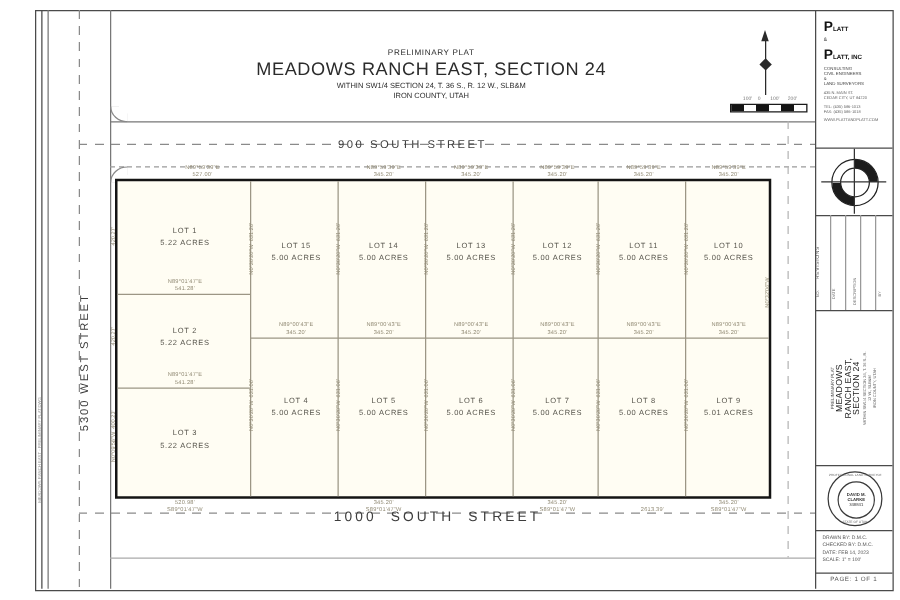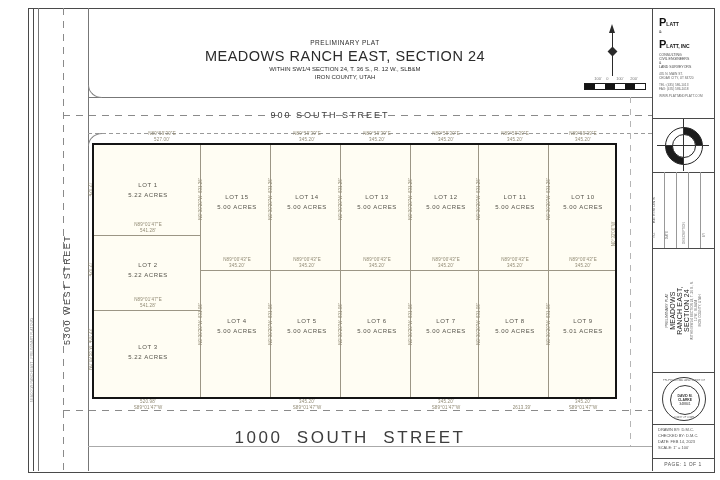--- a/index.html
+++ b/index.html
@@ -44,21 +44,21 @@
 <div class="dashh2" style="left:88px;top:133px;width:564px;"></div>
 
 <div class="dashh" style="left:63px;top:410px;width:589px;"></div>
 <div class="hline" style="left:88px;top:446px;width:564px;background:#aaa;"></div>
 <div class="dashv" style="left:630px;top:97px;height:349px;background:repeating-linear-gradient(180deg,#b5b5b5 0 6px,transparent 6px 12px);"></div>
 
 <div class="abs" style="left:88px;top:85px;width:13px;height:12px;border-left:1px solid #888;border-bottom:1px solid #888;border-bottom-left-radius:100%;"></div>
 <div class="abs" style="left:88px;top:133px;width:13px;height:12px;border-left:1px solid #888;border-top:1px solid #888;border-top-left-radius:100%;"></div>
 
 <div class="street" style="left:230px;top:110px;width:200px;font-size:9px;letter-spacing:2px;">900 SOUTH STREET</div>
-<div class="street" style="left:230px;top:428px;width:240px;font-size:17px;letter-spacing:2.5px;">1000  SOUTH  STREET</div>
+<div class="street" style="left:230px;top:408px;width:240px;font-size:11px;letter-spacing:2.5px;">1000  SOUTH  STREET</div>
 <div class="street rot" style="left:13px;top:284px;width:110px;height:12px;font-size:9px;letter-spacing:1.5px;">5300 WEST STREET</div>
 
 <div class="titleline" style="left:195px;top:39px;width:300px;font-size:6.5px;letter-spacing:.5px;">PRELIMINARY PLAT</div>
 <div class="titleline" style="left:145px;top:48px;width:400px;font-size:14.5px;letter-spacing:.5px;">MEADOWS RANCH EAST, SECTION 24</div>
 <div class="titleline" style="left:195px;top:66px;width:300px;font-size:6px;">WITHIN SW1/4 SECTION 24, T. 36 S., R. 12 W., SLB&amp;M</div>
 <div class="titleline" style="left:195px;top:74px;width:300px;font-size:6px;">IRON COUNTY, UTAH</div>
 
 <div class="vline" style="left:612px;top:32px;height:44px;background:#2a2a2a;"></div>
 <div class="abs" style="left:609px;top:24px;width:0;height:0;border-left:3.5px solid transparent;border-right:3.5px solid transparent;border-bottom:9px solid #2a2a2a;"></div>
 <div class="abs" style="left:609px;top:48px;width:7px;height:7px;background:#2a2a2a;transform:rotate(45deg);"></div>

